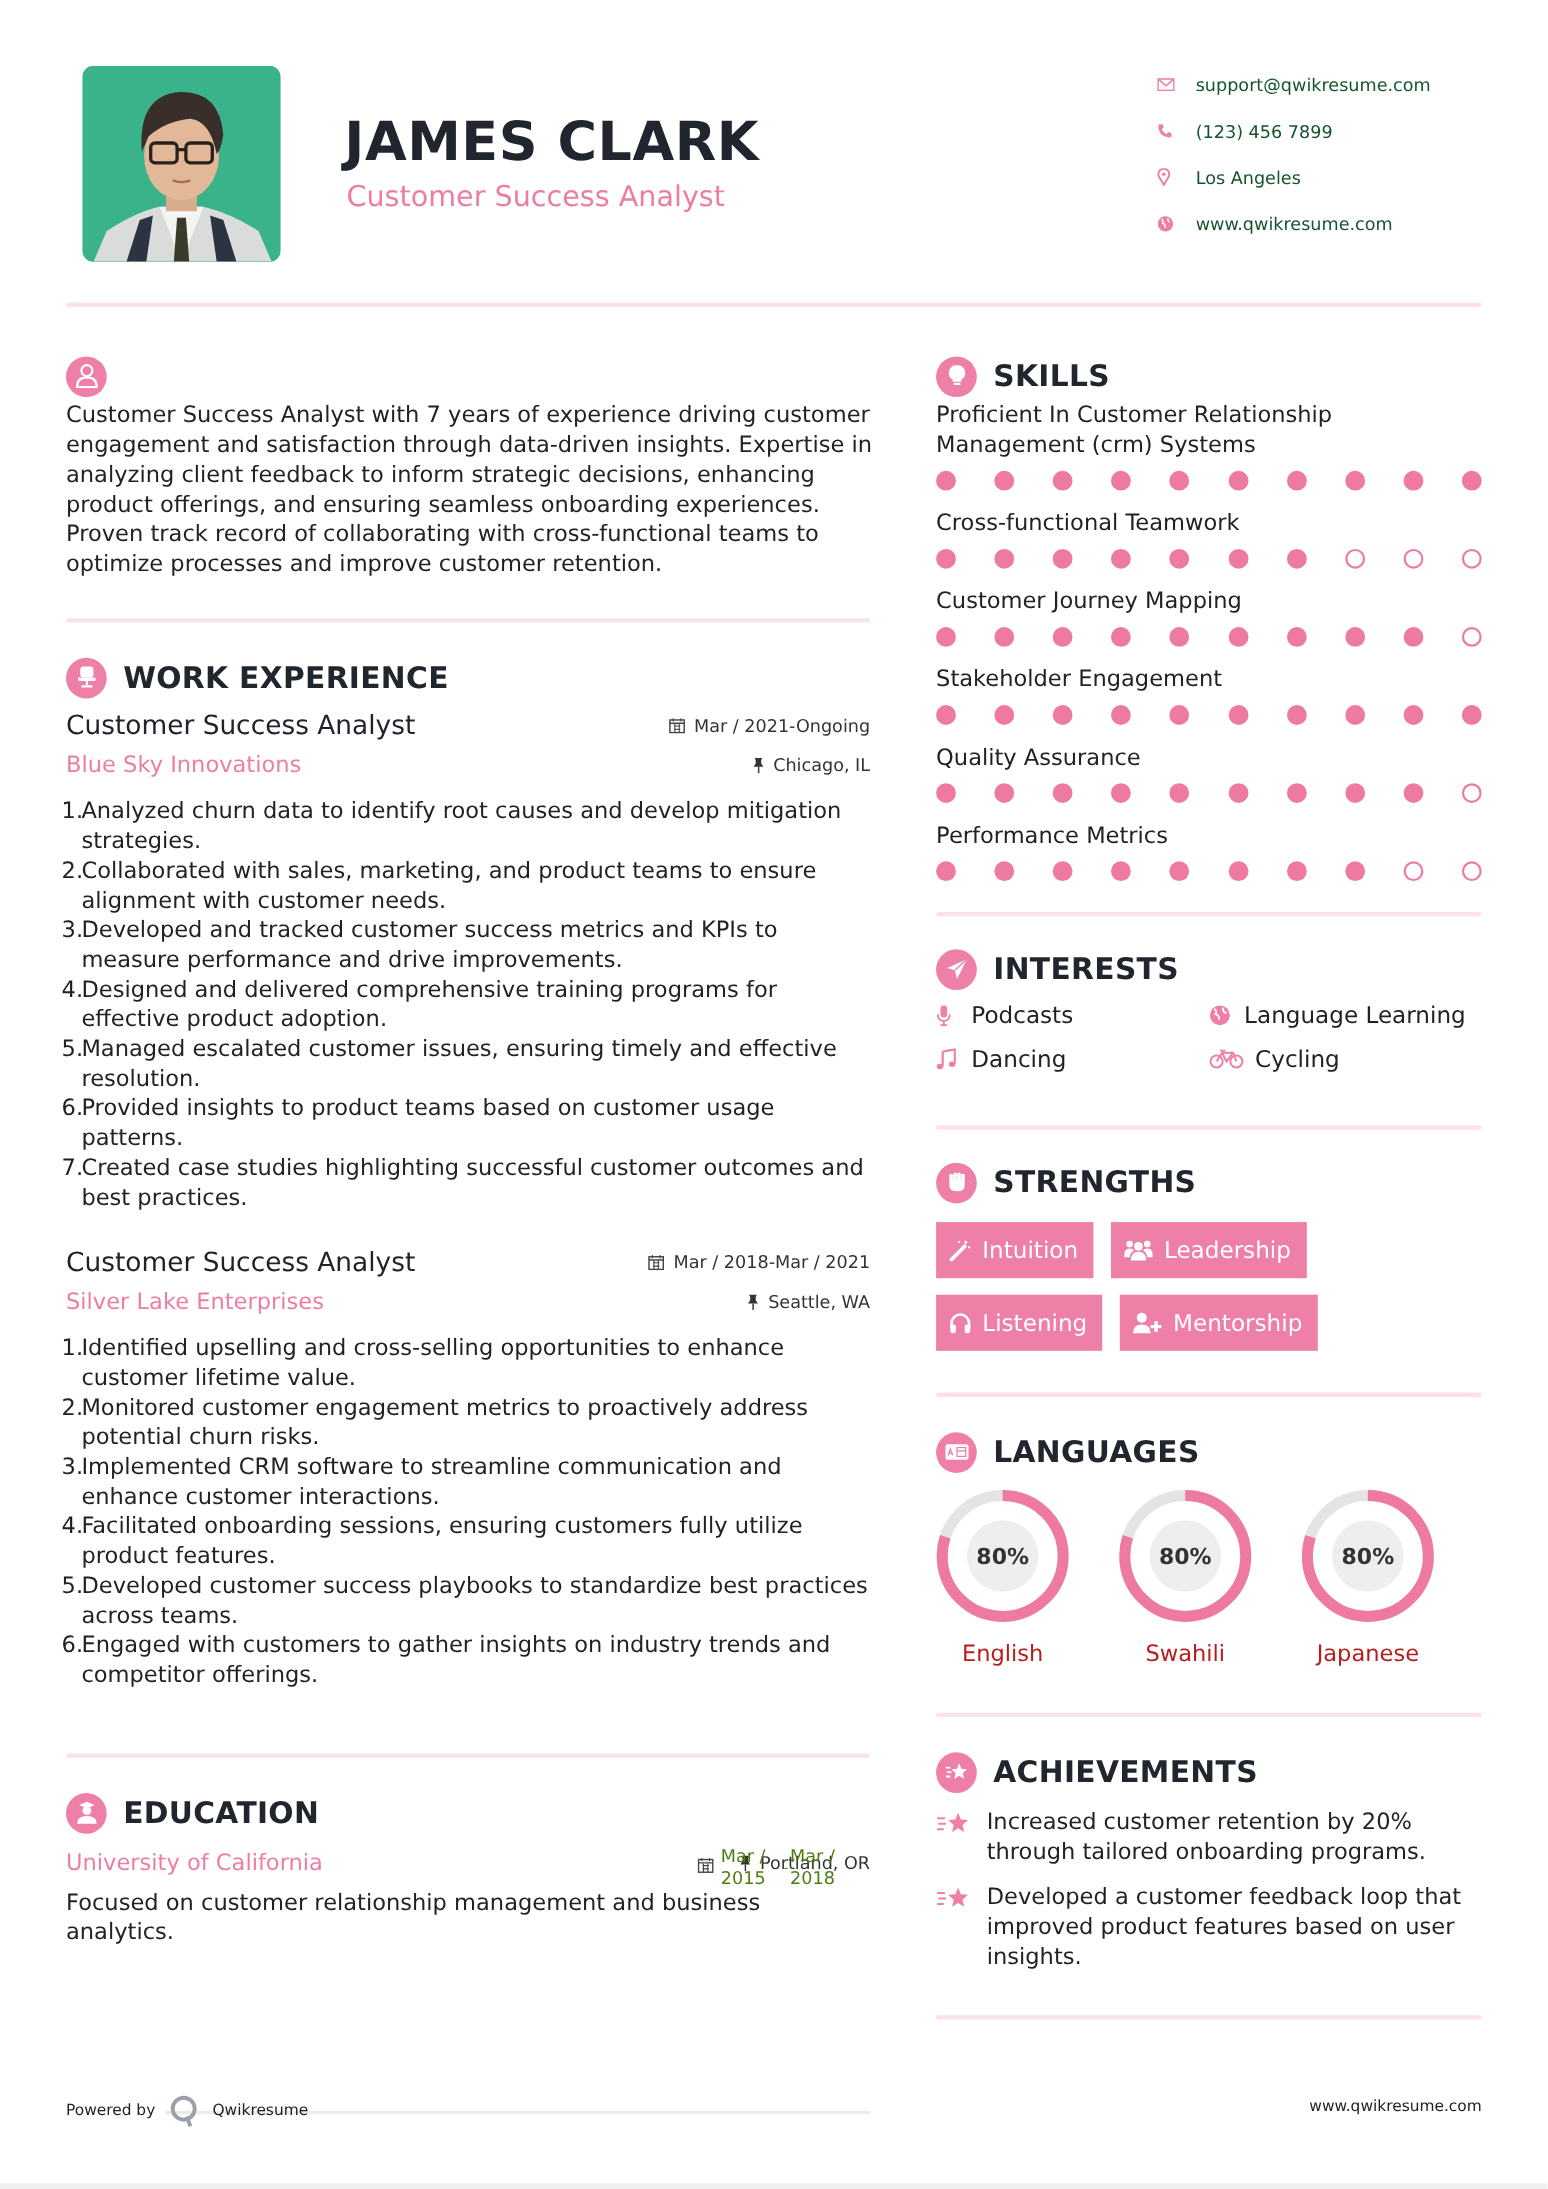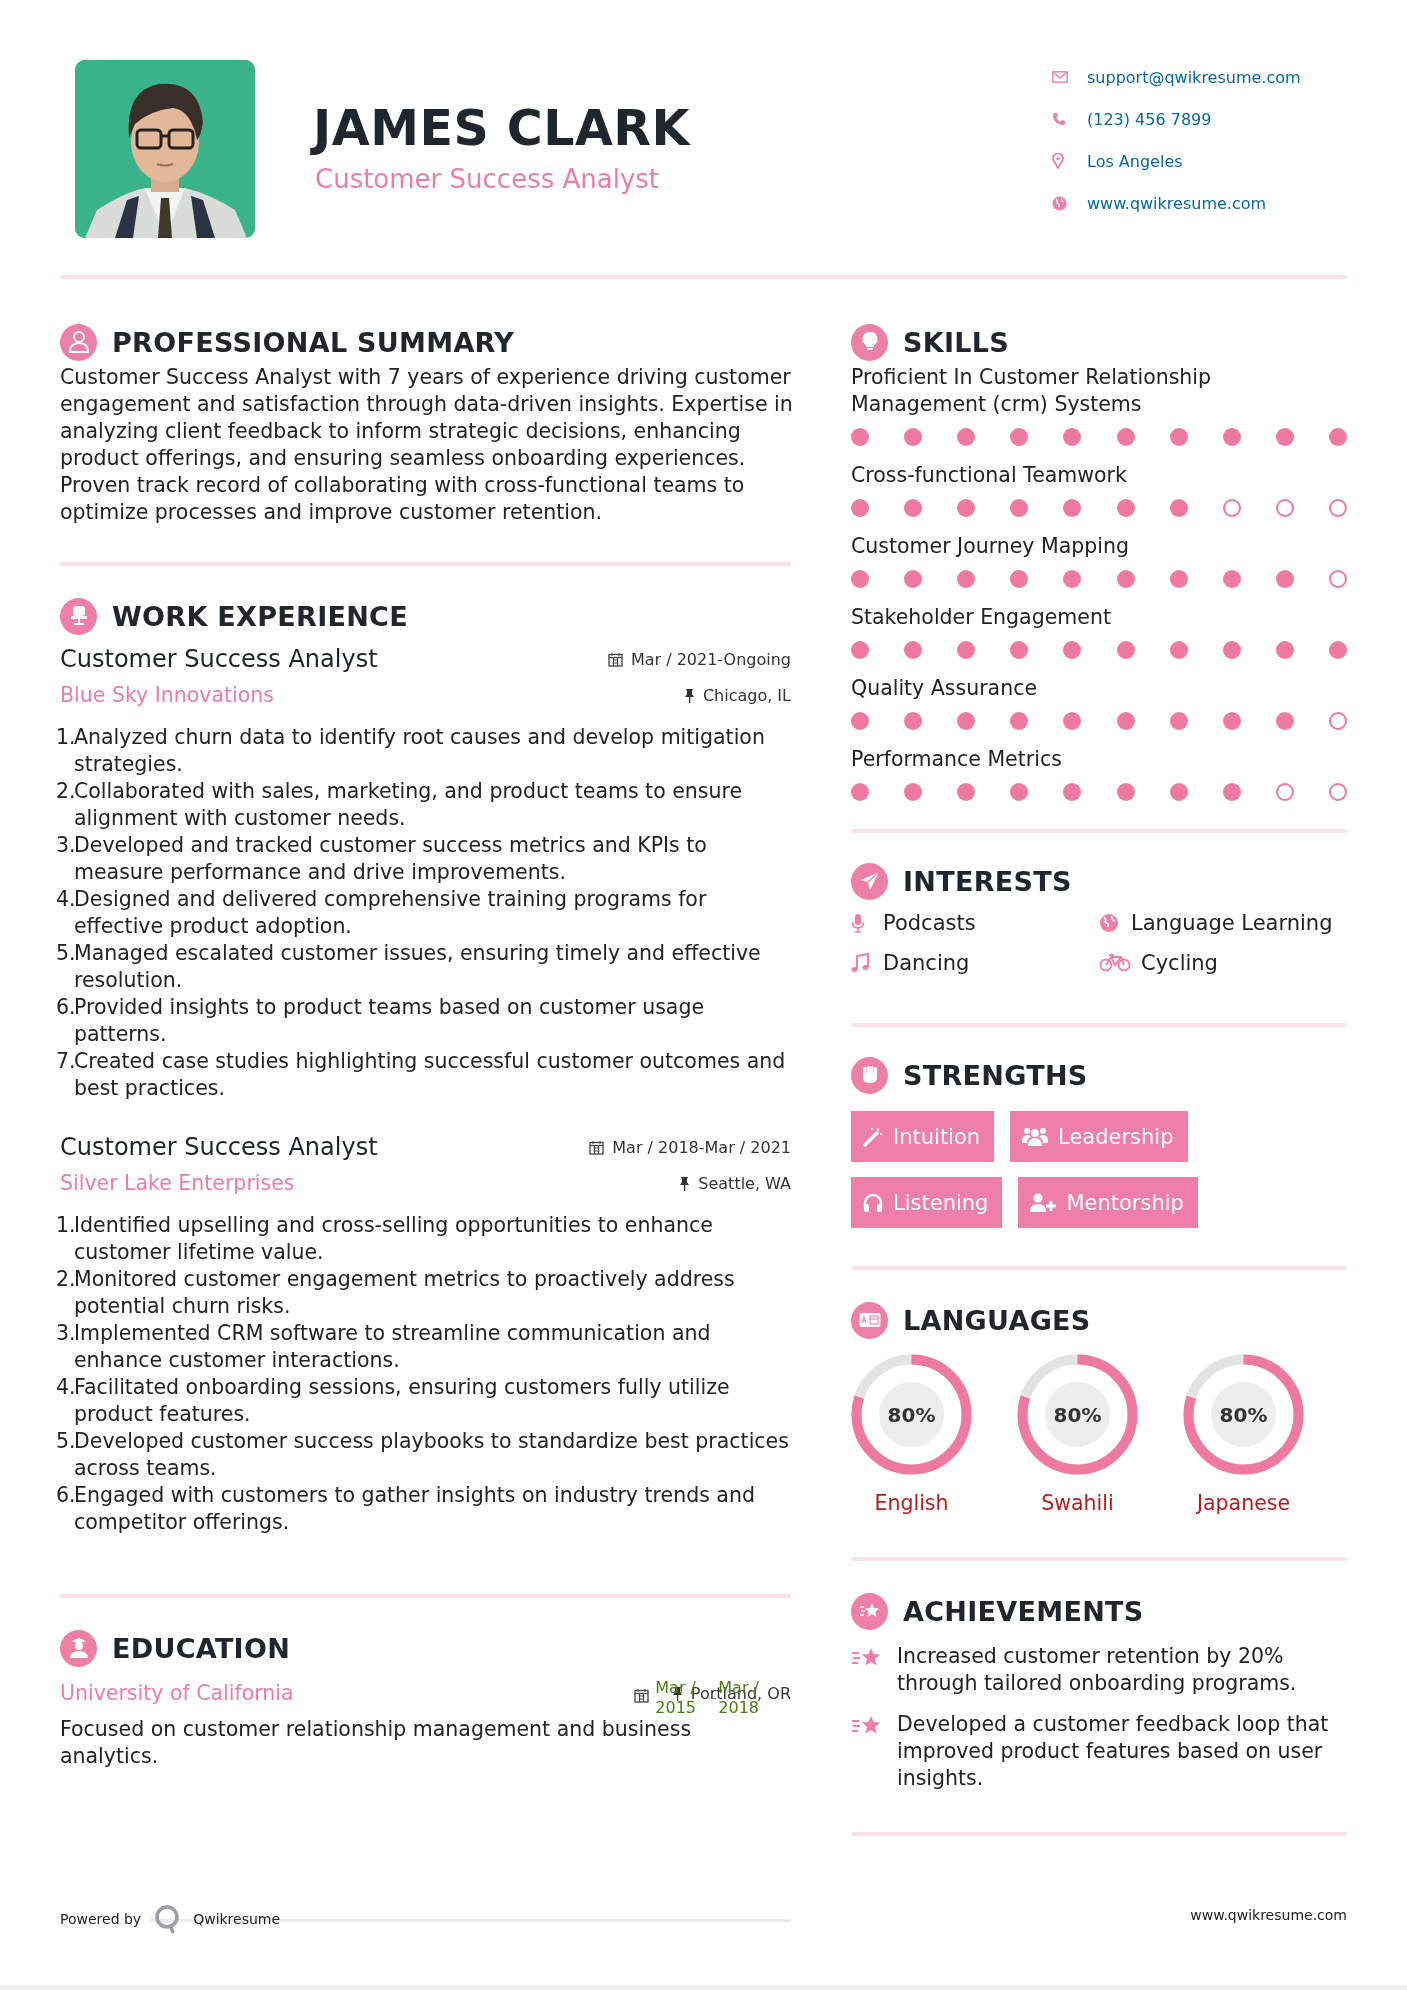--- a/index.html
+++ b/index.html
@@ -7,21 +7,21 @@
   body { font-family: "DejaVu Sans", sans-serif; color: #222831; position: relative; }
 
   
   .photo { position: absolute; left: 75px; top: 60px; width: 180px; height: 178px; border-radius: 10px;
            background: #3bb38a; overflow: hidden; }
   .name { position: absolute; left: 313px; top: 100px; font-size: 49px; font-weight: bold; letter-spacing: 0.5px; color: #21262e; }
   .jobtitle { position: absolute; left: 315px; top: 164px; font-size: 26px; color: #ec7ea4; }
   .contacts { position: absolute; left: 1050px; top: 56px; }
   .contact { display: flex; align-items: center; height: 42px; }
   .contact .ci { width: 37px; display: flex; align-items: center; justify-content: flex-start; padding-left: 2px; }
-  .contact .ct { font-size: 16px; color: #0369a1; }
+  .contact .ct { font-size: 16px; color: #14532d; }
   .hdr-divider { position: absolute; left: 60px; top: 275px; width: 1287px; height: 4px; background: #fbe1ea; border-radius: 2px; }
 
   
   .left { position: absolute; left: 60px; top: 322px; width: 731px; }
   .right { position: absolute; left: 851px; top: 322px; width: 496px; }
 
   .sec-head { display: flex; align-items: center; height: 40px; }
   .sec-icon { width: 37px; height: 37px; border-radius: 50%; background: #ee7fa6; display: flex; align-items: center; justify-content: center; margin-right: 15px; flex: none; }
   .sec-title { font-size: 27px; font-weight: bold; color: #21262e; letter-spacing: 0.3px; }
 
@@ -148,21 +148,20 @@
 <div class="left">
 
   <section>
     <div class="sec-head">
       <span class="sec-icon">
         <svg width="20" height="22" viewBox="0 0 20 22">
             <circle cx="10" cy="6" r="5" fill="none" stroke="#fff" stroke-width="2"></circle>
             <path d="M1 21 Q1 12 10 12 Q19 12 19 21 Z" fill="none" stroke="#fff" stroke-width="2"></path>
           </svg>
       </span>
-      <h2 class="sec-title">PROFESSIONAL SUMMARY</h2>
     </div>
     <p class="body-text" style="margin-top:2px; width:735px;">Customer Success Analyst with 7 years of experience driving customer engagement and satisfaction through data-driven insights. Expertise in analyzing client feedback to inform strategic decisions, enhancing product offerings, and ensuring seamless onboarding experiences. Proven track record of collaborating with cross-functional teams to optimize processes and improve customer retention.</p>
     <div class="divider" style="margin-top:36px;"></div>
   </section>
 
   <section style="margin-top:30px;">
     <div class="sec-head">
       <span class="sec-icon">
         <svg width="18" height="22" viewBox="0 0 18 22">
             <rect x="3" y="1" width="12" height="10" rx="3" fill="#fff"></rect>

